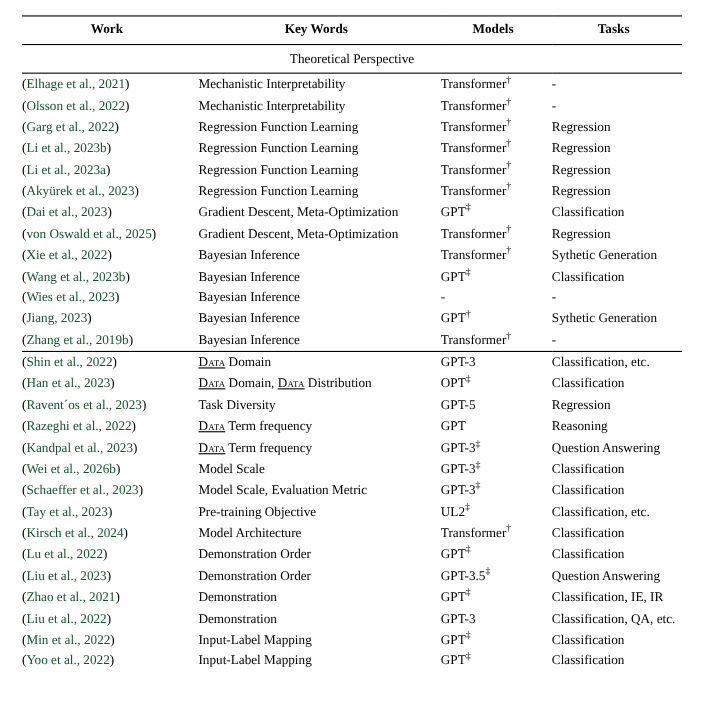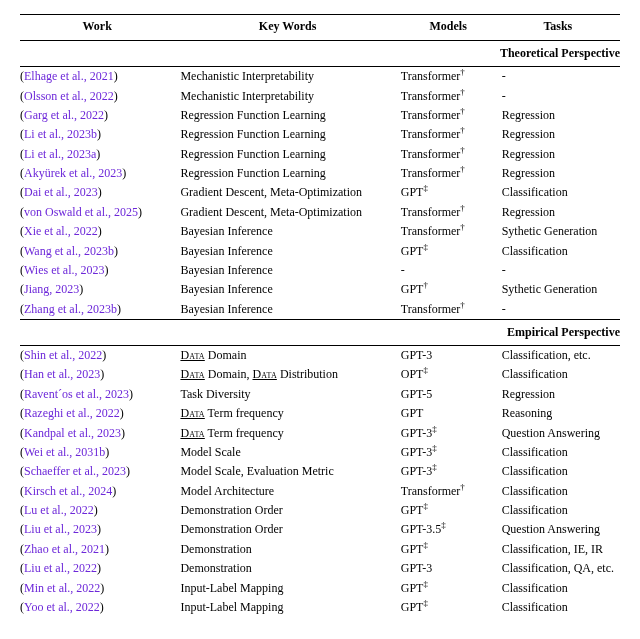--- a/index.html
+++ b/index.html
@@ -21,38 +21,38 @@
     font-size: 12px;
   }
   thead th {
     text-align: center;
     font-weight: bold;
     padding: 4px 6px 6px 0;
     border-top: 1.2px solid #000;
     border-bottom: 0.8px solid #000;
   }
   tbody tr.section-row td {
-    text-align: right;
-    font-weight: bold;
+    text-align: center;
+    font-weight: normal;
     padding: 5px 0 5px 0;
     border-bottom: 0.8px solid #000;
   }
   tbody tr.data-row td {
     padding: 2.2px 6px 2.2px 0;
     vertical-align: baseline;
     white-space: nowrap;
   }
   tbody tr.data-row:last-child td {
     padding-bottom: 6px;
   }
   tbody tr.section-end td {
     border-bottom: 0.8px solid #000;
   }
   .cite {
-    color: #6d28d9;
+    color: #14532d;
   }
   .paren { color: #000; }
   .sc {
     font-variant: small-caps;
     letter-spacing: 0.2px;
     text-decoration: underline;
   }
   sup {
     font-size: 0.75em;
     line-height: 0;
@@ -151,27 +151,24 @@
           <td><span>-</span></td>
           <td>-</td>
         </tr>
         <tr class="data-row">
           <td><span class="paren">(</span><span class="cite">Jiang, 2023</span><span class="paren">)</span></td>
           <td>Bayesian Inference</td>
           <td><span>GPT</span><sup>†</sup></td>
           <td>Sythetic Generation</td>
         </tr>
         <tr class="data-row section-end">
-          <td><span class="paren">(</span><span class="cite">Zhang et al., 2023b</span><span class="paren">)</span></td>
-          <td>Bayesian Inference</td>
-          <td><span>Transformer</span><sup>†</sup></td>
-          <td>-</td>
-        </tr>
-        <tr class="section-row">
-          <td colspan="4">Empirical Perspective</td>
+          <td><span class="paren">(</span><span class="cite">Zhang et al., 2019b</span><span class="paren">)</span></td>
+          <td>Bayesian Inference</td>
+          <td><span>Transformer</span><sup>†</sup></td>
+          <td>-</td>
         </tr>
         <tr class="data-row">
           <td><span class="paren">(</span><span class="cite">Shin et al., 2022</span><span class="paren">)</span></td>
           <td><span class="sc">Data</span> Domain</td>
           <td><span>GPT-3</span></td>
           <td>Classification, etc.</td>
         </tr>
         <tr class="data-row">
           <td><span class="paren">(</span><span class="cite">Han et al., 2023</span><span class="paren">)</span></td>
           <td><span class="sc">Data</span> Domain, <span class="sc">Data</span> Distribution</td>
@@ -190,30 +187,36 @@
           <td><span>GPT</span></td>
           <td>Reasoning</td>
         </tr>
         <tr class="data-row">
           <td><span class="paren">(</span><span class="cite">Kandpal et al., 2023</span><span class="paren">)</span></td>
           <td><span class="sc">Data</span> Term frequency</td>
           <td><span>GPT-3</span><sup>‡</sup></td>
           <td>Question Answering</td>
         </tr>
         <tr class="data-row">
-          <td><span class="paren">(</span><span class="cite">Wei et al., 2031b</span><span class="paren">)</span></td>
+          <td><span class="paren">(</span><span class="cite">Wei et al., 2026b</span><span class="paren">)</span></td>
           <td>Model Scale</td>
           <td><span>GPT-3</span><sup>‡</sup></td>
           <td>Classification</td>
         </tr>
         <tr class="data-row">
           <td><span class="paren">(</span><span class="cite">Schaeffer et al., 2023</span><span class="paren">)</span></td>
           <td>Model Scale, Evaluation Metric</td>
           <td><span>GPT-3</span><sup>‡</sup></td>
           <td>Classification</td>
+        </tr>
+        <tr class="data-row">
+          <td><span class="paren">(</span><span class="cite">Tay et al., 2023</span><span class="paren">)</span></td>
+          <td>Pre-training Objective</td>
+          <td><span>UL2</span><sup>‡</sup></td>
+          <td>Classification, etc.</td>
         </tr>
         <tr class="data-row">
           <td><span class="paren">(</span><span class="cite">Kirsch et al., 2024</span><span class="paren">)</span></td>
           <td>Model Architecture</td>
           <td><span>Transformer</span><sup>†</sup></td>
           <td>Classification</td>
         </tr>
         <tr class="data-row">
           <td><span class="paren">(</span><span class="cite">Lu et al., 2022</span><span class="paren">)</span></td>
           <td>Demonstration Order</td>

